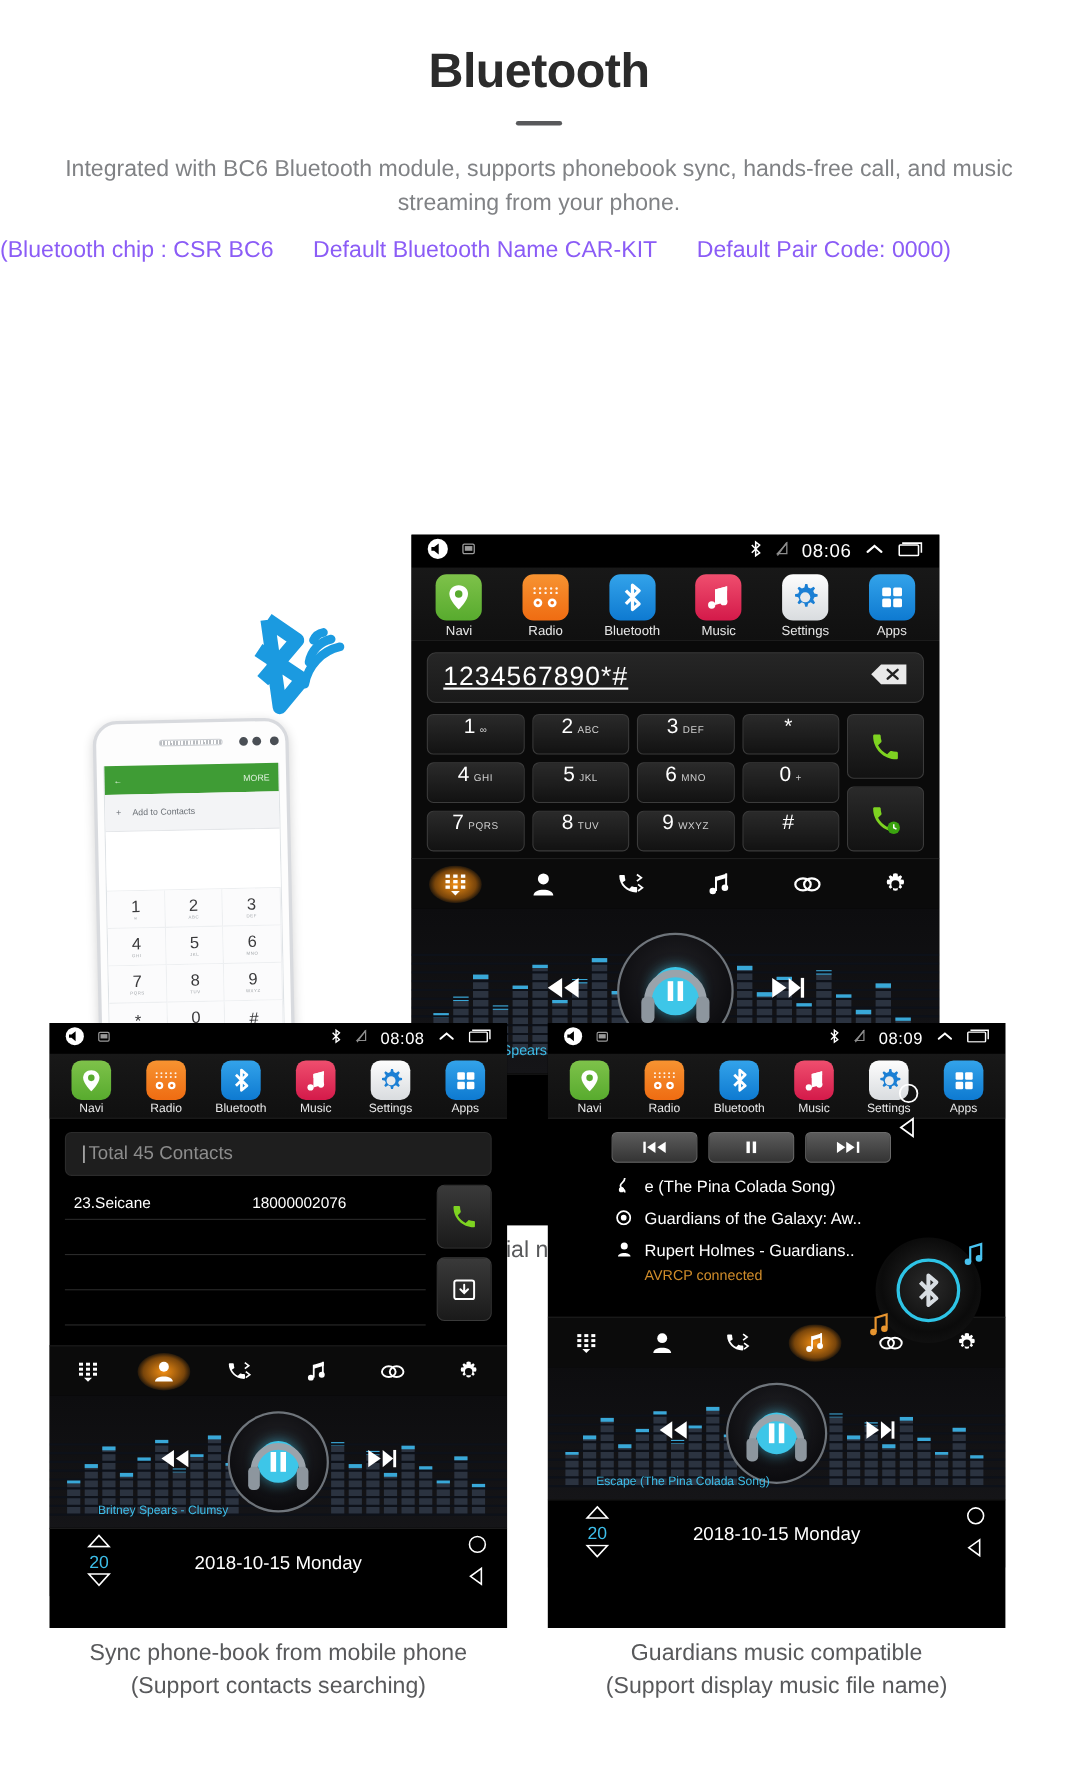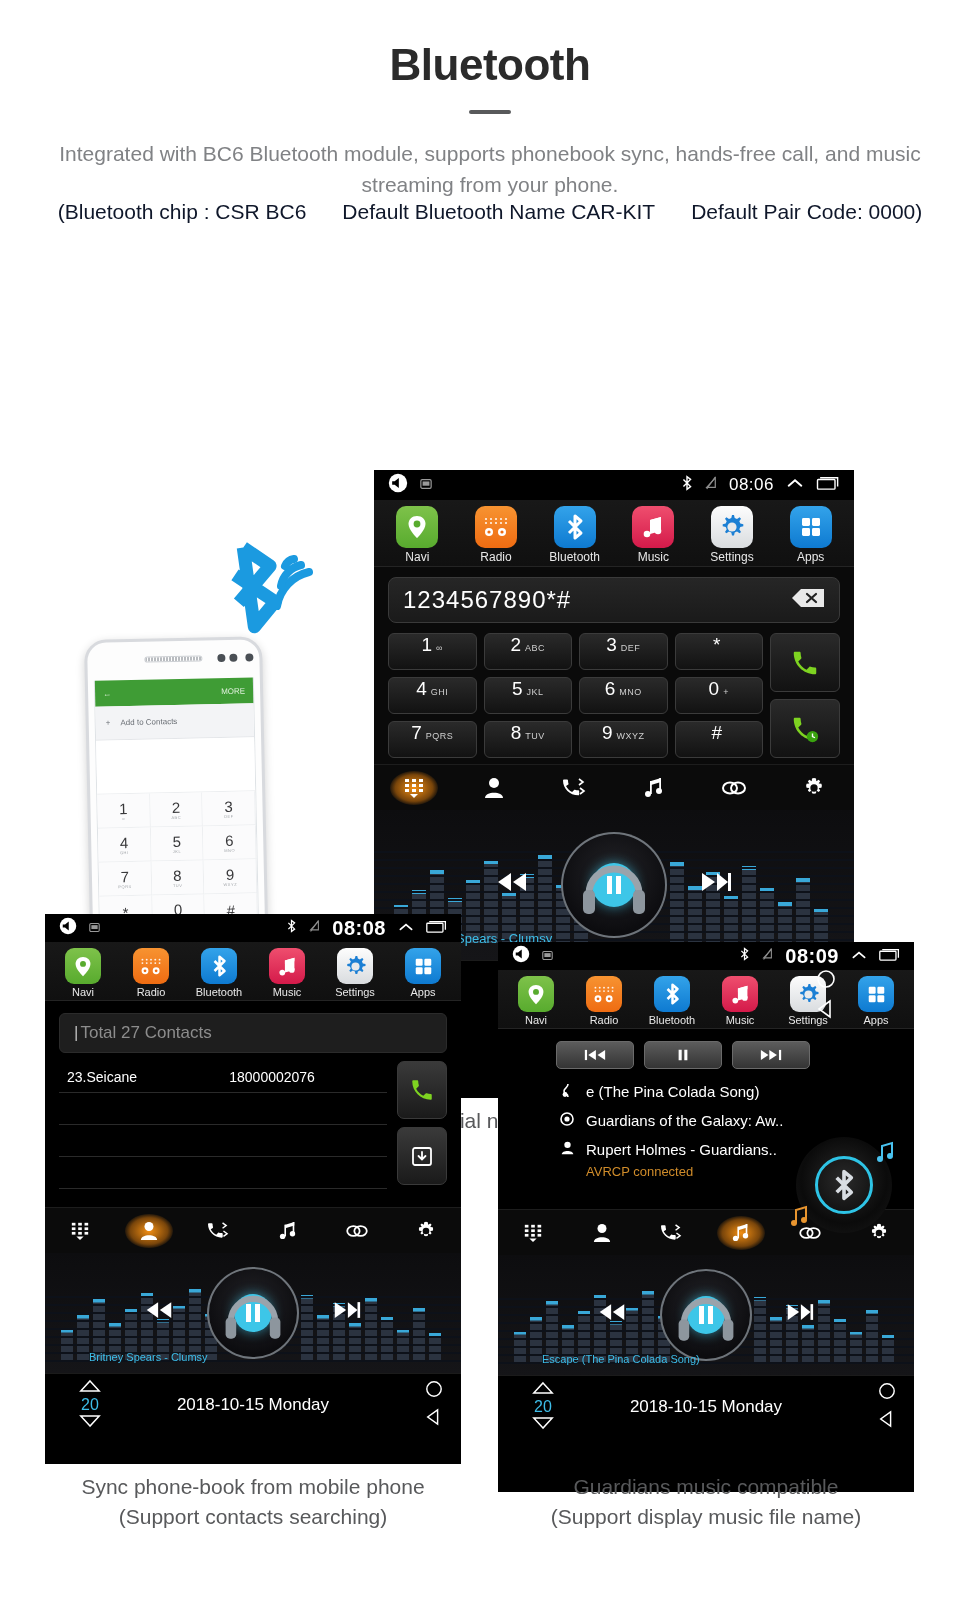--- a/index.html
+++ b/index.html
@@ -20,22 +20,22 @@
   }
   .header .rule {
     width: 42px; height: 4px; background: #58595b;
     margin: 20px auto 24px auto; border-radius: 2px;
   }
   .header .sub {
     font-size: 21px; color: #808285; line-height: 31px;
     max-width: 880px; margin: 0 auto;
   }
   .header .spec {
-    margin-top: 0; font-size: 21px; color: #0f172a;
-    display: flex; justify-content: center; gap: 36px;
+    margin-top: 16px; font-size: 21px; color: #8b5cf6;
+    display: flex; gap: 36px;
   }
 
   
   .sec1 { position: relative; height: 660px; margin-top: 14px; }
 
   
   .bt-logo { position: absolute; left: 205px; top: 290px; width: 125px; height: 115px; }
 
   
   .phone {
@@ -119,21 +119,21 @@
   .ic-music { background: linear-gradient(#ef4e6e,#d41a4a); }
   .ic-set { background: linear-gradient(#fdfdfd,#d9dcdf); }
   .ic-apps { background: linear-gradient(#33a3ea,#0e7ad1); }
 
   
   .dial-wrap { padding: 10px 14px 6px 14px; background: #0a0a0a; }
   .dial-input {
     height: 46px; background: linear-gradient(#262626,#1a1a1a);
     border: 1px solid #3a3a3a; border-radius: 8px;
     display: flex; align-items: center; padding: 0 14px;
-    color: #fff; font-size: 24px; letter-spacing: 1px;
+    color: #fff; font-size: 24px; letter-spacing: 1px; text-decoration: underline;
   }
   .dial-input .val { flex: 1; }
   .keys { display: flex; gap: 7px; margin-top: 10px; }
   .keygrid { display: grid; grid-template-columns: repeat(4,1fr); gap: 7px; flex: 1; }
   .key {
     height: 37px; border-radius: 6px;
     background: linear-gradient(#2a2a2a,#121212);
     border: 1px solid #3b3b3b;
     display: flex; align-items: baseline; justify-content: center; gap: 4px;
     color: #fff;
@@ -185,30 +185,30 @@
   }
   .volcol { width: 54px; text-align: center; color: #fff; }
   .volnum { color: #3dbde8; font-size: 16px; }
   .datetext { position: absolute; left: 0; right: 0; text-align: center; color: #fff; font-size: 19px; }
   .navkeys { margin-left: auto; display: flex; flex-direction: column; align-items: center; gap: 6px; z-index: 2; }
 
   
   .unit-main { position: absolute; left: 374px; top: 232px; width: 480px; height: 628px; }
   .sec2 { position: relative; margin-top: 8px; height: 600px; }
   .unit-l { position: absolute; left: 45px; top: 8px; width: 416px; height: 550px; }
-  .unit-r { position: absolute; left: 498px; top: 8px; width: 416px; height: 550px; margin-top: 28px; }
+  .unit-r { position: absolute; left: 498px; top: 8px; width: 416px; height: 550px; }
 
   .caption { text-align: center; font-size: 21px; color: #58595b; line-height: 30px; }
   .cap-main { position: absolute; left: 374px; top: 868px; width: 480px; }
   .cap-l { position: absolute; left: 45px; top: 566px; width: 416px; }
   .cap-r { position: absolute; left: 498px; top: 566px; width: 416px; }
 
   
   .small .statusbar { height: 28px; }
-  .small .sb-time { font-size: 20px; font-weight: bold; }
+  .small .sb-time { font-size: 15px; }
   .small .navicon { width: 36px; height: 36px; border-radius: 9px; }
   .small .navlabel { font-size: 11px; }
   .small .navitem { width: 68px; }
   .small .player { height: 120px; }
   .small .disc { width: 92px; height: 92px; }
   .small .pausebtn { width: 38px; height: 38px; }
   .small .botbar { height: 62px; }
   .small .datetext { font-size: 17px; }
   .small .track { font-size: 11px; padding-left: 44px; bottom: 10px; }
 
@@ -862,21 +862,21 @@
               <rect x="2" y="12" width="8" height="8" rx="1.4"></rect>
               <rect x="12" y="12" width="8" height="8" rx="1.4"></rect>
             </svg>
         </div>
         <div class="navlabel">Apps</div>
       </div>
     </div>
 
     <div class="searchbox">
       <span style="color:#bbb;margin-right:2px">|</span>
-      <span>Total 27 Contacts</span>
+      <span>Total 45 Contacts</span>
     </div>
 
     <div class="cbody">
       <div class="clist">
         <div class="crow">
           <span class="cname">23.Seicane</span>
           <span>18000002076</span>
         </div>
         <div class="crow">
           <span class="cname"></span>

